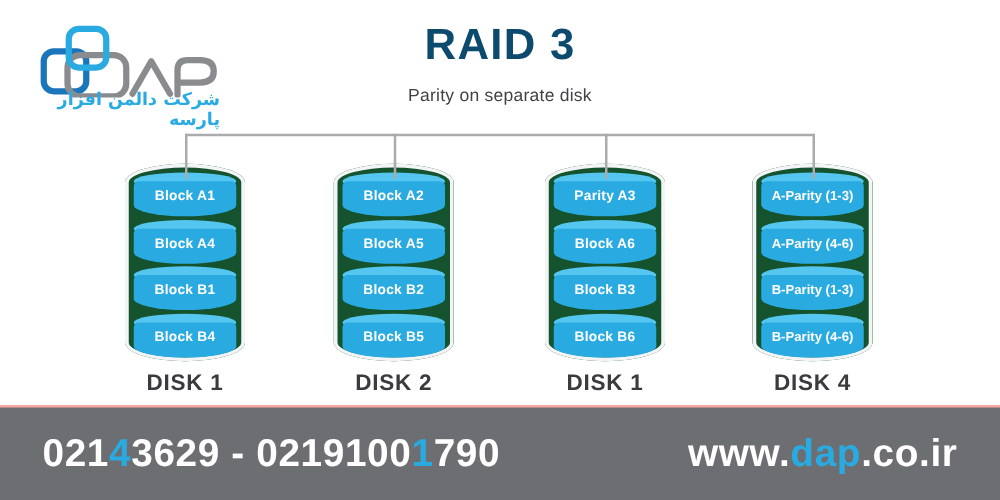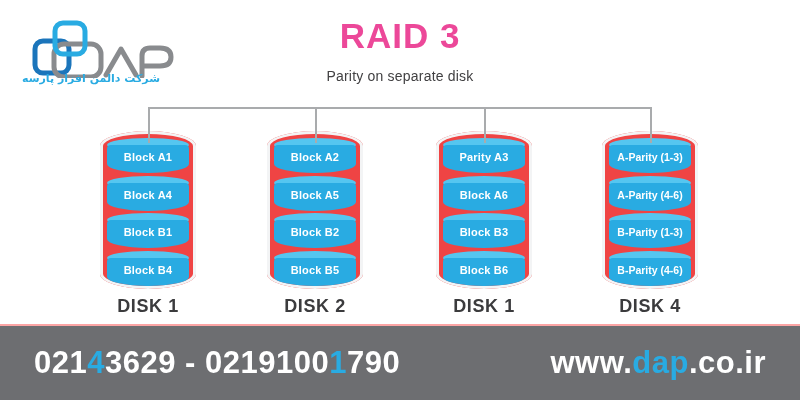--- a/index.html
+++ b/index.html
@@ -3,41 +3,41 @@
 <meta charset="utf-8">
 <style>
   html,body{margin:0;padding:0;background:#fff;}
   .stage{
     position:relative;width:800px;height:400px;overflow:hidden;background:#ffffff;
     font-family:"Liberation Sans",sans-serif;
   }
   
   .logo-wrap{position:absolute;left:14px;top:6px;width:170px;height:92px;}
   .logo-caption{
-    position:absolute;left:8px;top:66px;width:154px;text-align:left;
+    position:absolute;left:8px;top:66px;width:154px;text-align:right;
     direction:rtl;font-family:"DejaVu Sans",sans-serif;
-    font-size:11px;font-weight:bold;color:#29abe2;letter-spacing:0.2px;
+    font-size:14px;font-weight:bold;color:#29abe2;letter-spacing:0.2px;
   }
   .page-title{
     position:absolute;left:0;right:0;top:16px;text-align:center;
-    font-size:35px;font-weight:800;color:#ec4899;letter-spacing:1px;
+    font-size:35px;font-weight:800;color:#0c4a6e;letter-spacing:1px;
   }
   .page-subtitle{
     position:absolute;left:0;right:0;top:68px;text-align:center;
     font-size:14px;color:#414042;letter-spacing:0.2px;
   }
   
   .h-line{position:absolute;left:148px;top:107px;width:503px;height:1.5px;background:#a9abad;z-index:3;}
   .v-line{position:absolute;top:107px;width:1.5px;height:36px;background:#a9abad;z-index:3;}
   .v1{left:148px;} .v2{left:315px;} .v3{left:484px;} .v4{left:650px;}
   
   .disk-col{position:absolute;top:131px;width:120px;z-index:2;}
   .c1{left:88px;} .c2{left:255px;} .c3{left:424px;} .c4{left:590px;}
   .casing{
-    width:96px;height:158px;margin:0 auto;background:#ef4444;
+    width:96px;height:158px;margin:0 auto;background:#14532d;
     border-radius:48px / 15px;box-shadow:inset 0 0 0 3px #f3f4f5;
     padding-top:7px;box-sizing:border-box;
   }
   .block{position:relative;width:82px;height:35px;margin:0 auto 2.5px;}
   .cap{position:absolute;top:0;left:0;right:0;height:14px;background:#55c6f0;border-radius:50%;}
   .body{position:absolute;top:7px;left:0;right:0;bottom:0;background:#29abe2;
         border-radius:4px 4px 50% 50% / 4px 4px 9px 9px;}
   .blk-lbl{position:absolute;top:13px;left:0;width:100%;text-align:center;
            color:#ffffff;font-weight:bold;font-size:11px;letter-spacing:0.2px;z-index:1;}
   .c4 .blk-lbl{font-size:10.5px;letter-spacing:0;}

